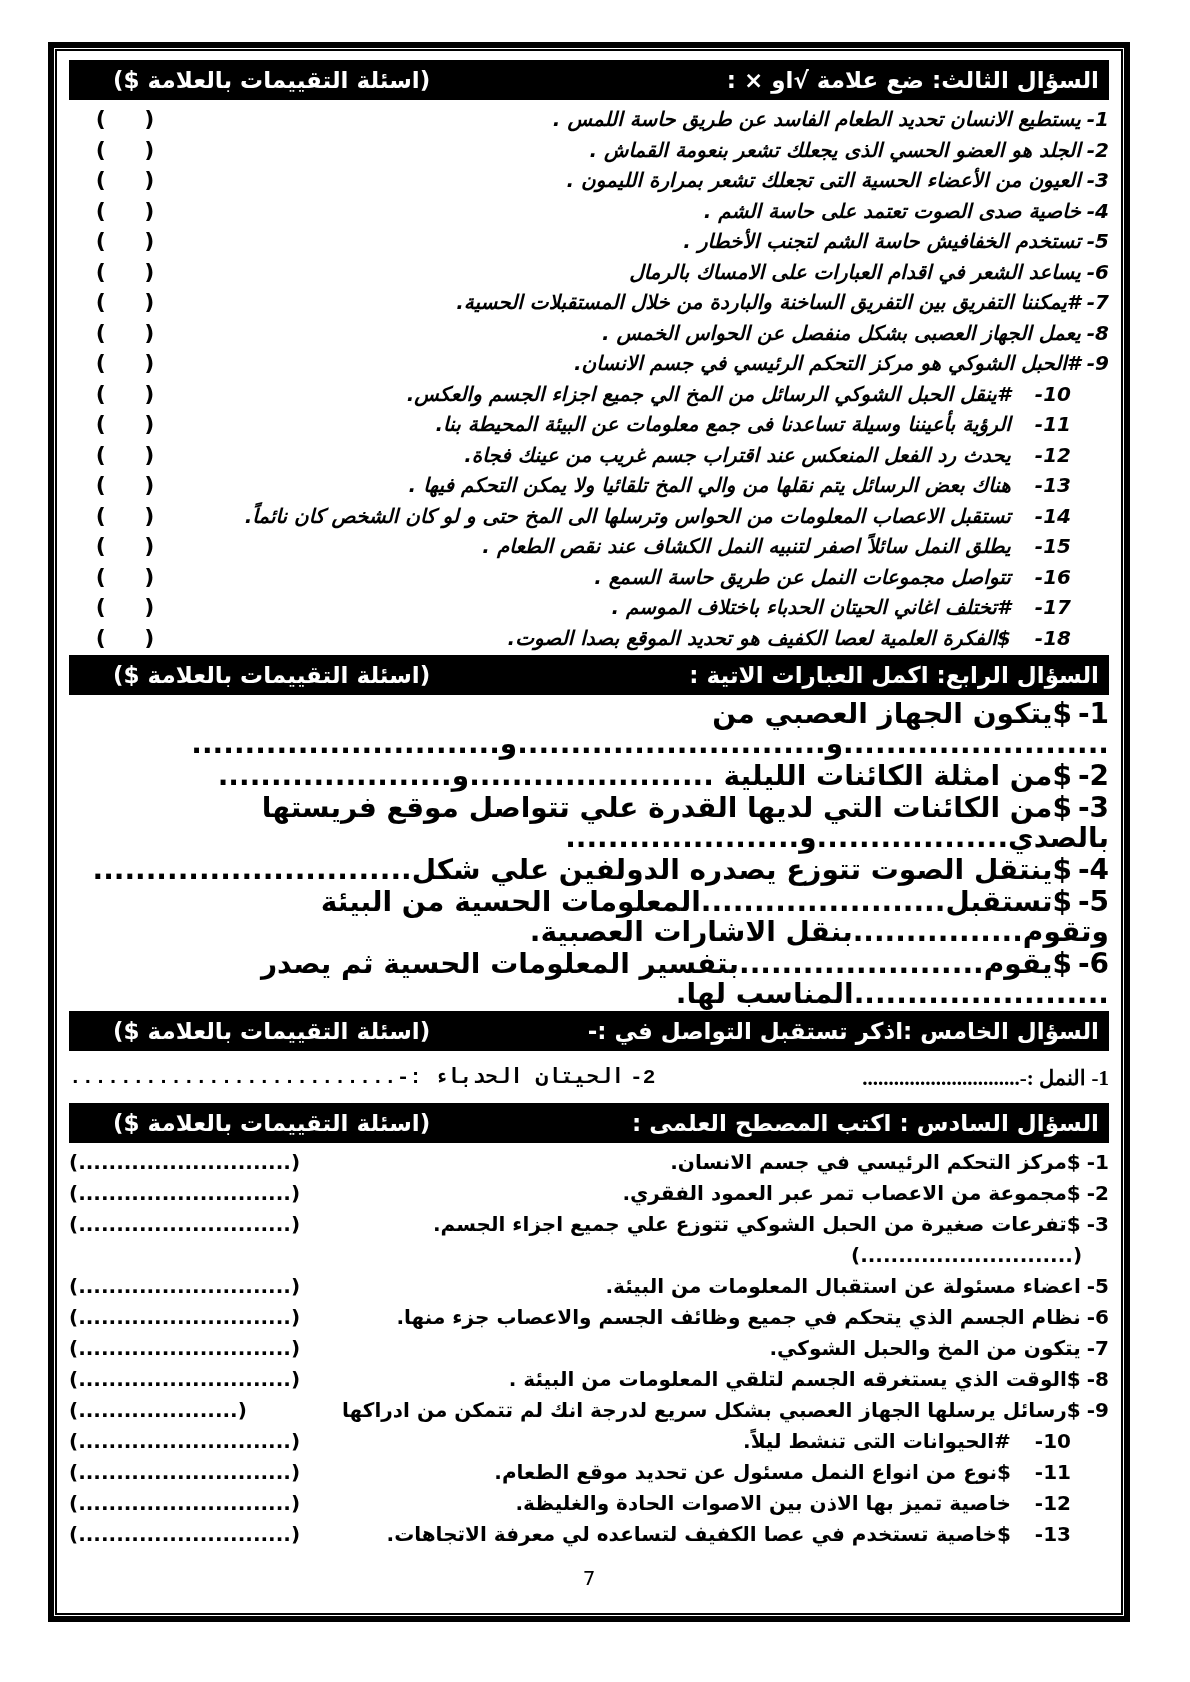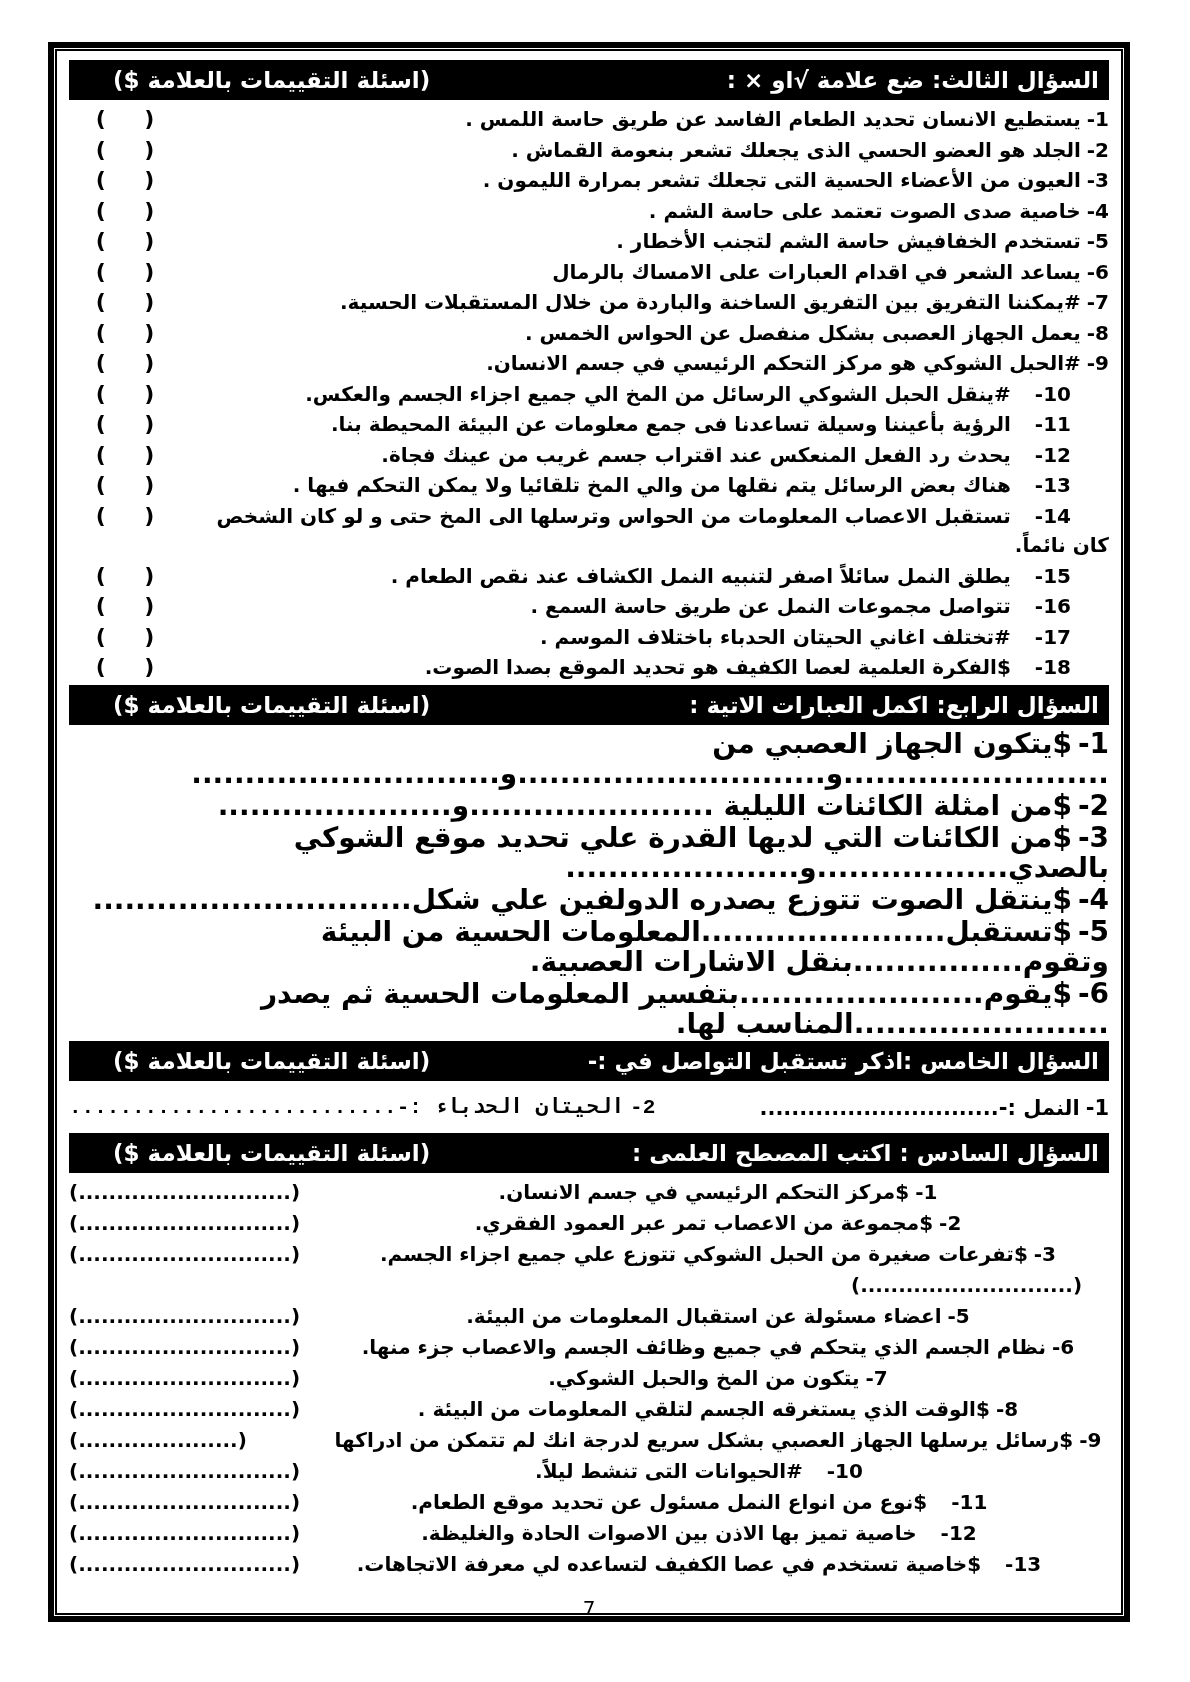--- a/index.html
+++ b/index.html
@@ -23,38 +23,38 @@
     background:#000;color:#fff;min-height:40px;display:flex;align-items:center;
     justify-content:space-between;padding:0 10px;font-weight:bold;font-size:23px;
     margin:2px 0 4px 0;
   }
   .bar .bar-note{margin-left:34px;white-space:nowrap;}
   .bar .bar-title{white-space:nowrap;}
 
   .qlist{margin:0;}
   .tf-row{display:flex;direction:rtl;align-items:baseline;
     font-weight:bold;font-size:20px;line-height:29.5px;}
-  .tf-row .row-text{flex:1;min-width:0;}
+  .tf-row .row-text{flex:1;min-width:0;font-style:italic;}
   .tf-row .mark-col{width:112px;flex:none;text-align:center;font-size:22px;}
 
   .num{display:inline-block;margin-left:6px;}
   .row-wide .num{margin-right:38px;margin-left:24px;}
 
   .fill-row{direction:rtl;font-weight:bold;font-size:28px;line-height:30px;
     overflow-wrap:anywhere;margin:2px 0;}
 
   .comm-row{display:flex;direction:rtl;font-weight:bold;font-size:21px;
     line-height:46px;}
   .comm-cell{white-space:nowrap;}
-  .comm-cell-1{width:47%;}
+  .comm-cell-1{width:47%;font-family:Liberation Serif, serif;}
   .comm-cell-2{flex:1;font-family:Liberation Mono, monospace;}
 
   .term-row{display:flex;direction:rtl;align-items:baseline;
     font-weight:bold;font-size:20px;line-height:31px;}
-  .term-row .row-text{flex:1;min-width:0;text-align:center;}
+  .term-row .row-text{flex:1;min-width:0;}
   .term-row .blank-col{width:258px;flex:none;text-align:left;direction:ltr;
     overflow:hidden;white-space:nowrap;}
 
   .page-number{text-align:center;font-size:20px;margin-top:16px;direction:ltr;}
 </style>
 </head>
 <body>
 
 <div class="page-border-outer">
   <div class="page-border-inner">
@@ -160,21 +160,21 @@
       <div class="bar">
         <span class="bar-title">السؤال الرابع: اكمل العبارات الاتية :</span>
         <span class="bar-note">(اسئلة التقييمات بالعلامة $)</span>
       </div>
       <div class="qlist">
 
           <div class="fill-row"><span class="num">1-</span><span>$يتكون الجهاز العصبي من .........................و.............................و.............................</span></div>
 
           <div class="fill-row"><span class="num">2-</span><span>$من امثلة الكائنات الليلية .......................و......................</span></div>
 
-          <div class="fill-row"><span class="num">3-</span><span>$من الكائنات التي لديها القدرة علي تحديد موقع الشوكي بالصدي..................و......................</span></div>
+          <div class="fill-row"><span class="num">3-</span><span>$من الكائنات التي لديها القدرة علي تتواصل موقع فريستها بالصدي..................و......................</span></div>
 
           <div class="fill-row"><span class="num">4-</span><span>$ينتقل الصوت تتوزع يصدره الدولفين علي شكل..............................</span></div>
 
           <div class="fill-row"><span class="num">5-</span><span>$تستقبل.......................المعلومات الحسية من البيئة وتقوم................بنقل الاشارات العصبية.</span></div>
 
           <div class="fill-row"><span class="num">6-</span><span>$يقوم.......................بتفسير المعلومات الحسية ثم يصدر ........................المناسب لها.</span></div>
         </div>
 
       <div class="bar">
         <span class="bar-title">السؤال الخامس :اذكر تستقبل التواصل في :-</span>

